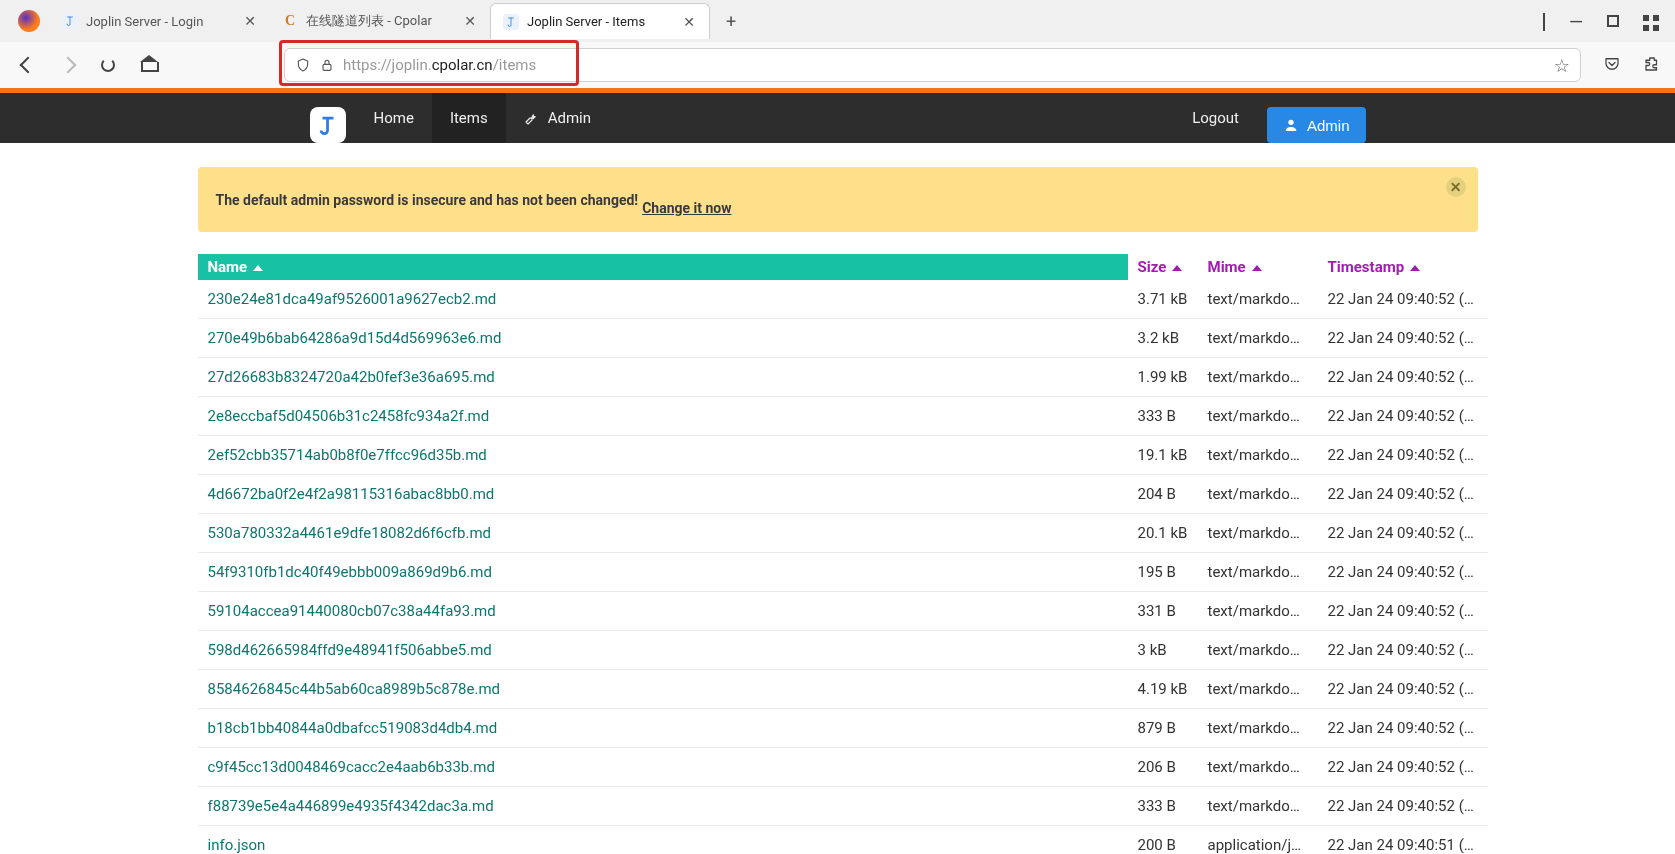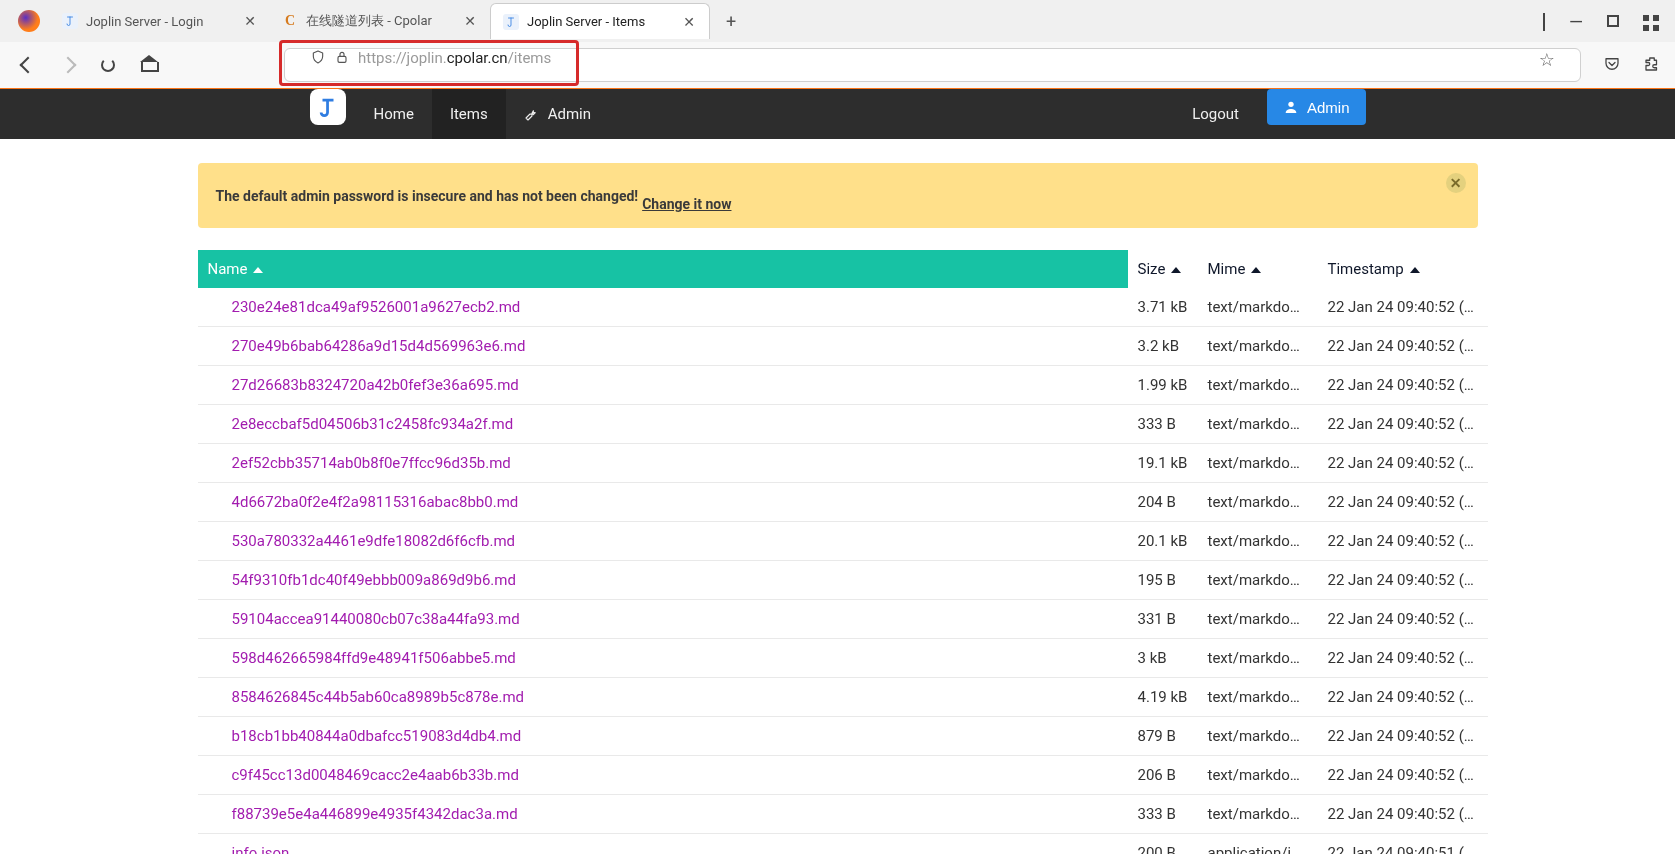--- a/index.html
+++ b/index.html
@@ -6,21 +6,21 @@
   body {
     margin: 0;
     font-family: -apple-system, BlinkMacSystemFont, "Segoe UI", Roboto, Helvetica, Arial, sans-serif;
     font-size: 14px;
     color: #333;
     background: #fff;
     width: 1675px;
   }
 
   
-  .chrome { background: #f0f0f0; border-bottom: 1px solid #f97316; }
+  .chrome { background: #f0f0f0; border-bottom: 5px solid #f97316; }
   .tabstrip {
     display: flex; align-items: center; gap: 0; height: 42px;
     padding: 0 8px;
   }
   .ff-logo {
     width: 22px; height: 22px; border-radius: 50%;
     background: radial-gradient(circle at 35% 35%, #5a2fc4, #ff7d1a 60%);
     display: flex; align-items: center; justify-content: center; margin: 0 10px;
   }
   .tab {
@@ -59,43 +59,43 @@
   .arrow-right { width:12px;height:12px;border-right:2px solid currentColor;border-top:2px solid currentColor;transform:rotate(45deg); }
   .reload {
     width:14px;height:14px;border:2px solid currentColor;border-radius:50%;border-top-color:transparent;position:relative;
   }
   .home-ic {
     width:14px;height:14px;position:relative;
   }
   .home-ic::before{content:"";position:absolute;left:0;bottom:0;width:14px;height:8px;border:2px solid currentColor;border-top:none;}
   .home-ic::after{content:"";position:absolute;left:-1px;top:-3px;width:0;height:0;border-left:9px solid transparent;border-right:9px solid transparent;border-bottom:7px solid currentColor;}
   .urlbox-wrap {
-    flex: 1; display: flex; 
+    flex: 1; display: flex; align-items: center;
     background: #fff; border: 1px solid #d0d0d0; border-radius: 6px;
-    height: 34px; padding: 0 25px;
+    height: 34px; padding: 0 10px;
     margin-left: 110px;
     position: relative;
   }
   .url-highlight {
     position: absolute; left: -6px; top: -9px;
     border: 3px solid #d62a2a; border-radius: 4px;
     width: 300px; height: 46px; pointer-events: none;
   }
   .shield-ic, .lock-ic { width:16px;height:16px;display:inline-block;color:#555;margin-right:8px; }
   .urltext { font-size: 15px; color: #9a9a9a; }
   .urltext .host { color: #222; }
   .star-ic { margin-left:auto; color:#666; font-size:18px; }
   .right-icons { display:flex; align-items:center; gap:22px; color:#444; margin-left:10px; }
 
   
   .appnav {
     background: #2d2d2d; height: 50px; display: flex; align-items: center;
   }
   .appnav-inner {
-    width: 1056px; margin: 12px auto; display: flex; align-items: flex-start;
+    width: 1056px; margin: 12px auto; display: flex; align-items: flex-end;
   }
   .applogo {
     width: 36px; height: 36px; border-radius: 8px; background: #fff;
     display:flex;align-items:center;justify-content:center;margin-right:10px;
   }
   .applogo svg { width:22px;height:22px; }
   .nav-a {
     color: #f0f0f0; font-size: 15px; padding: 0 18px; height: 50px;
     display: flex; align-items: center; gap: 8px; text-decoration: none;
   }
@@ -121,30 +121,30 @@
   .alert-close {
     position:absolute; right:12px; top:10px;
     width:20px;height:20px;border-radius:50%;background:#d6c978aa;
     color:#7a6b2a; display:flex;align-items:center;justify-content:center;font-size:14px;
   }
 
   table {
     width:100%; border-collapse:collapse; margin-top:22px; table-layout:fixed;
   }
   thead th {
-    text-align:left; font-weight:400; font-size:15px;
-    padding:10px 10px;
+    text-align:left; font-weight:700; font-size:15px;
+    padding:4px 10px;
   }
   thead th.name-col { background:#17c2a4; color:#fff; }
-  thead th.other-col { color:#0f172a; background:#fff; }
+  thead th.other-col { color:#a21caf; background:#fff; }
   tbody td {
     padding:10px 10px; border-bottom:1px solid #e9e9e9; font-size:15px;
     white-space:nowrap; overflow:hidden; text-overflow:ellipsis;
   }
-  tbody td.name a { color:#a21caf; text-decoration:none;margin-left:24px; }
+  tbody td.name a { color:#0f766e; text-decoration:none; }
   .sort-caret {
     width:0;height:0;display:inline-block;margin-left:6px;vertical-align:middle;
     border-left:5px solid transparent;border-right:5px solid transparent;border-bottom:6px solid currentColor;
   }
   col.c-name{width:930px;} col.c-size{width:70px;} col.c-mime{width:120px;} col.c-time{width:170px;}
 
   
   .fav-joplin { border-radius:3px; background:#eaf1fb; display:flex;align-items:center;justify-content:center; }
   .fav-joplin svg{width:12px;height:12px;}
   .fav-c { font-family:Georgia,serif; font-weight:bold; color:#d67b1f; font-size:14px; text-align:center; line-height:16px; }

